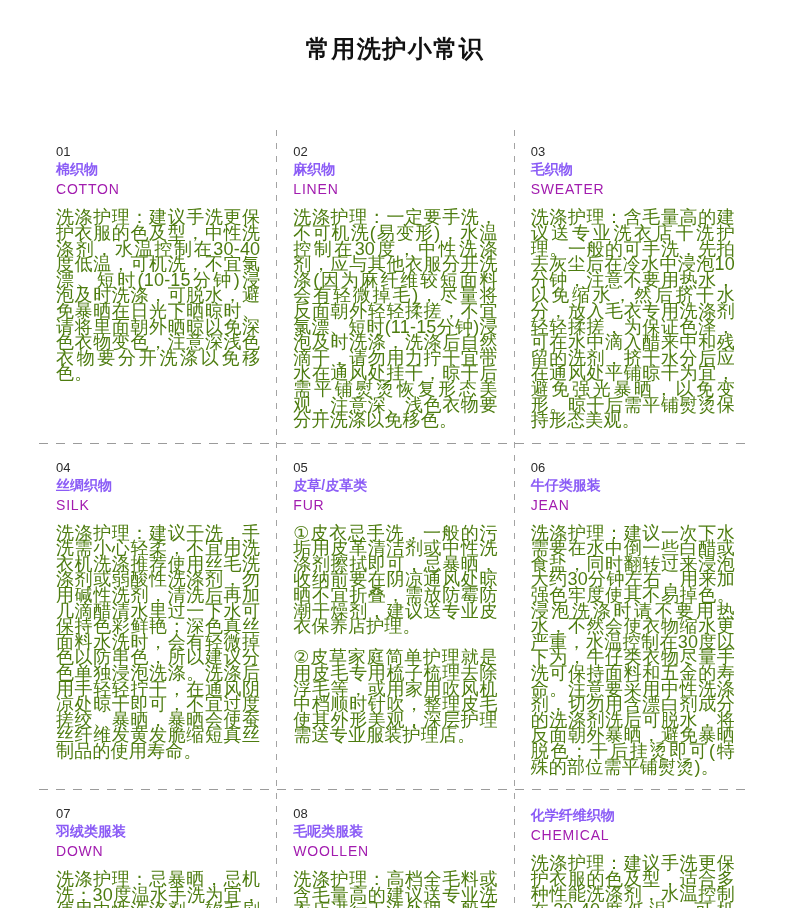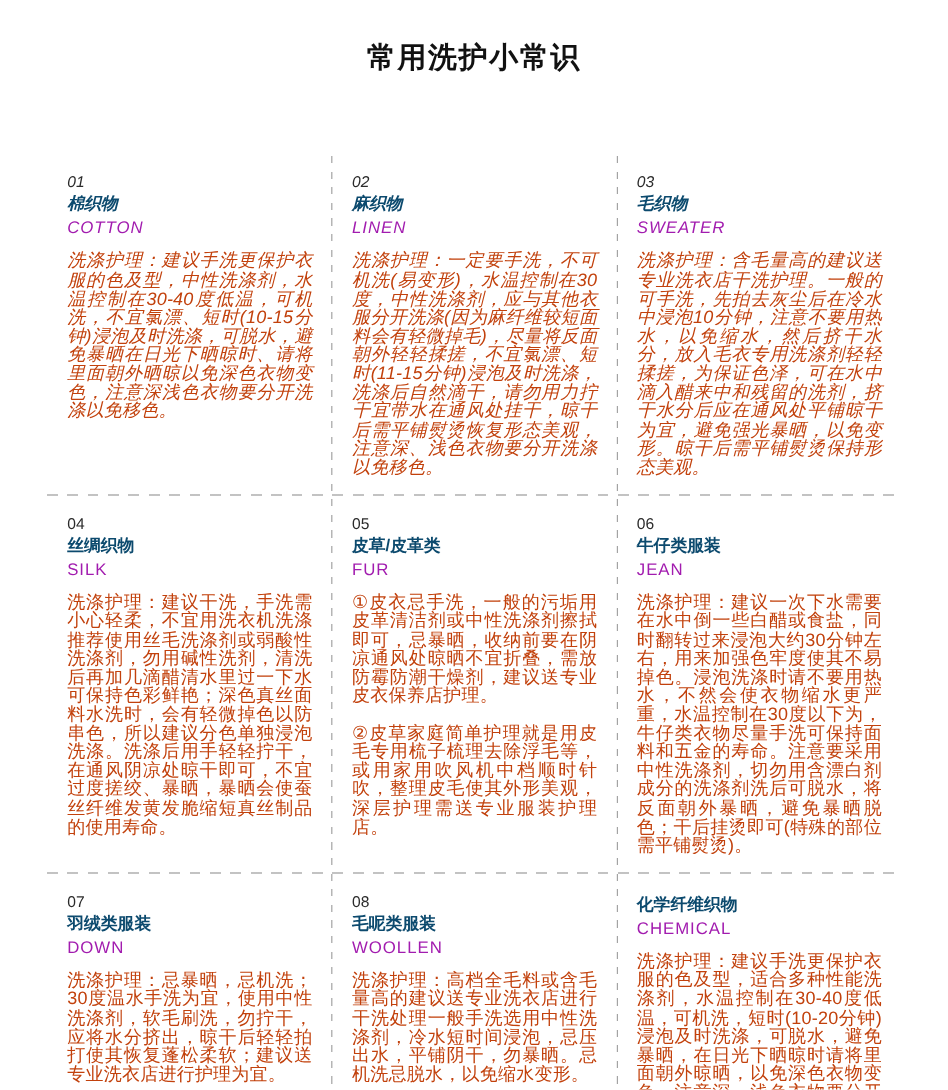--- a/index.html
+++ b/index.html
@@ -34,45 +34,45 @@
   .vline.v2 { left: 66.66%; }
   .hline {
     height: 1px;
     width: 100%;
     background: repeating-linear-gradient(to right, #9b9b9b 0 9px, transparent 9px 17px);
   }
   .row {
     display: grid;
     grid-template-columns: 1fr 1fr 1fr;
   }
-  .row.r1 { min-height: 232px; font-style: italic; }
+  .row.r1 { min-height: 232px; }
   .row.r2 { min-height: 258px; }
   .row.r3 { min-height: 212px; }
   .card { padding: 16px 16px 14px 17px; }
   .card-number {
     font-size: 13px;
     color: #2b2b2b;
     line-height: 16px;
   }
   .card-name-cn {
     font-size: 14px;
     font-weight: bold;
-    color: #0c4a6e;
+    color: #8b5cf6;
     line-height: 19px;
   }
   .card-name-en {
     font-size: 14px;
     color: #a21caf;
     letter-spacing: 0.8px;
     line-height: 20px;
     margin-bottom: 11px;
   }
   .card-body {
-    font-size: 15px;
-    color: #c2410c;
+    font-size: 18px;
+    color: #4d7c0f;
     line-height: 15.6px;
     letter-spacing: 0.2px;
     text-align: justify;
     white-space: pre-line;
   }
 </style>
 </head>
 <body>
 
 <div class="page">

